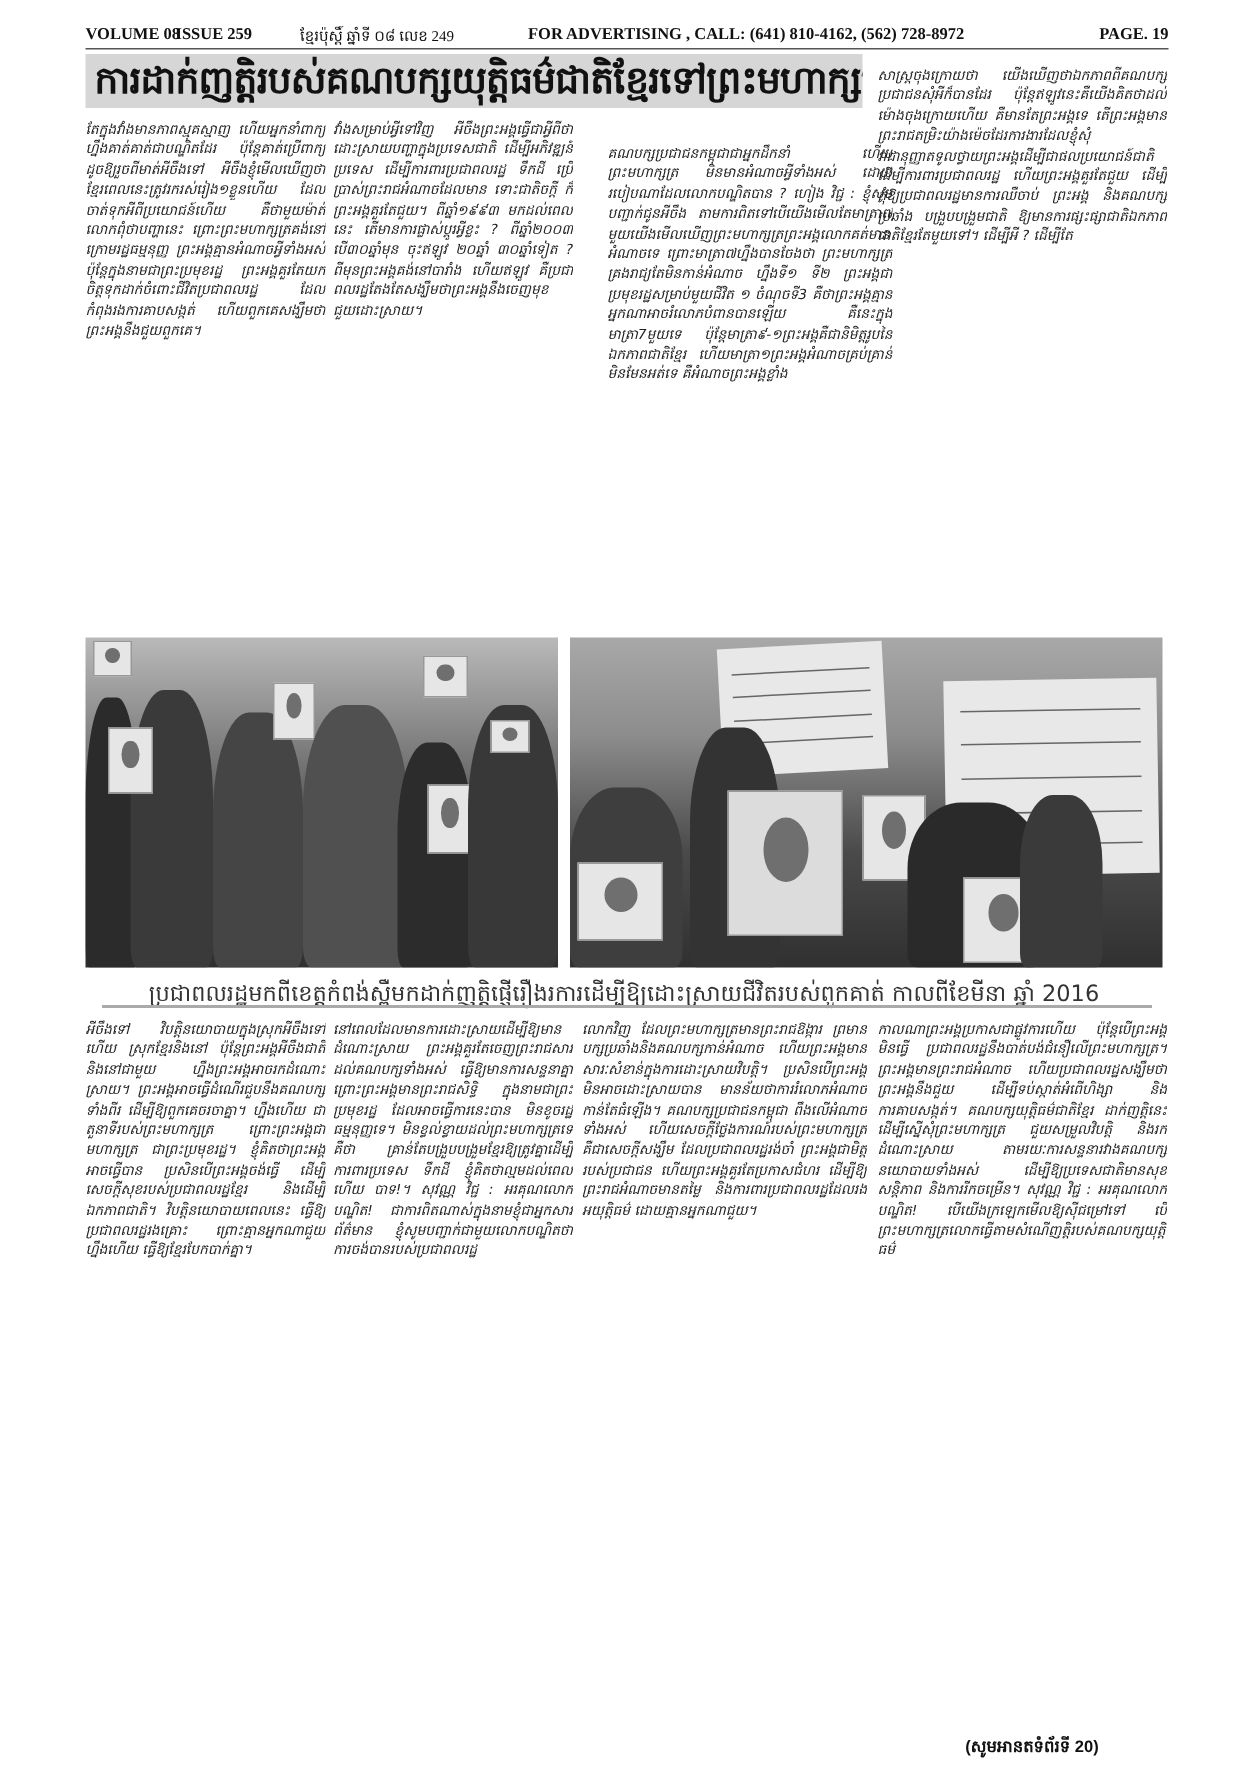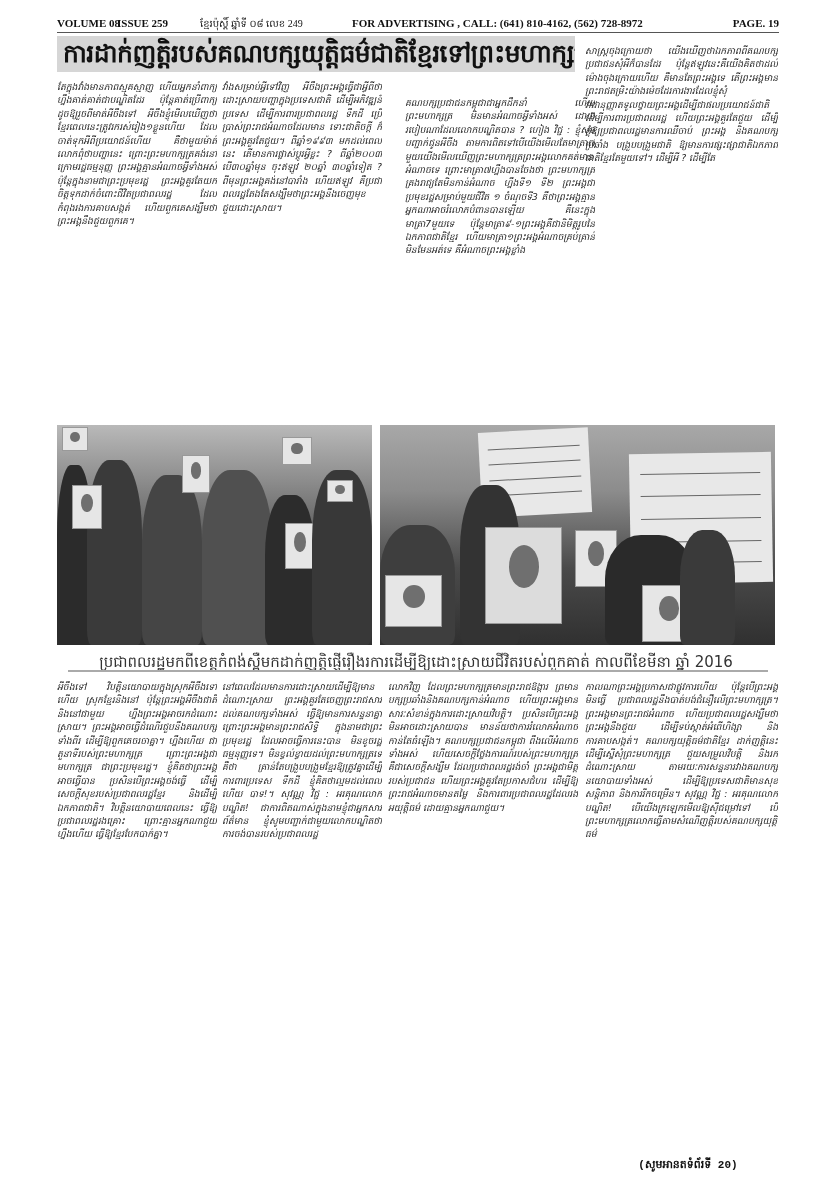--- a/index.html
+++ b/index.html
@@ -18,21 +18,21 @@
   .photo{position:absolute;background:#777;overflow:hidden;}
   .photo-left{left:57px;top:425px;width:315px;height:220px;background:linear-gradient(180deg,#b9b9b9 0%,#8d8d8d 25%,#555 55%,#2f2f2f 100%);}
   .photo-right{left:380px;top:425px;width:395px;height:220px;background:linear-gradient(180deg,#a8a8a8 0%,#8c8c8c 30%,#4a4a4a 65%,#303030 100%);}
   .fig{position:absolute;background:#2b2b2b;border-radius:40% 40% 8% 8%;}
   .portrait{position:absolute;background:#e6e6e6;border:1px solid #999;}
   .portrait::after{content:"";position:absolute;left:30%;top:18%;width:40%;height:45%;border-radius:50%;background:#6f6f6f;}
   .sign{position:absolute;background:#e8e8e8;transform:rotate(-3deg);}
   .sign .ln{position:absolute;left:8%;height:1px;background:#666;width:84%;}
   .caption{position:absolute;left:57px;top:652px;width:718px;text-align:center;font-size:15px;color:#333;}
   .divider{position:absolute;left:68px;top:670px;width:700px;height:1.5px;background:#aaa;}
-  .cont{position:absolute;left:598px;top:1157px;width:180px;text-align:center;font-weight:bold;font-size:11px;font-family:Liberation Mono, monospace;color:#111;}
+  .cont{position:absolute;left:598px;top:1157px;width:180px;text-align:center;font-weight:bold;font-size:11px;font-family:Liberation Sans, sans-serif;color:#111;}
 </style>
 </head>
 <body>
 
 <div class="header">
   <span class="h-vol">VOLUME 08</span>
   <span class="h-issue">ISSUE 259</span>
   <span class="h-khmer">ខ្មែរប៉ុស្តិ៍ ឆ្នាំទី ០៨ លេខ 249</span>
   <span class="h-ads">FOR ADVERTISING ,  CALL: (641) 810-4162, (562) 728-8972</span>
   <span class="h-page">PAGE. 19</span>

